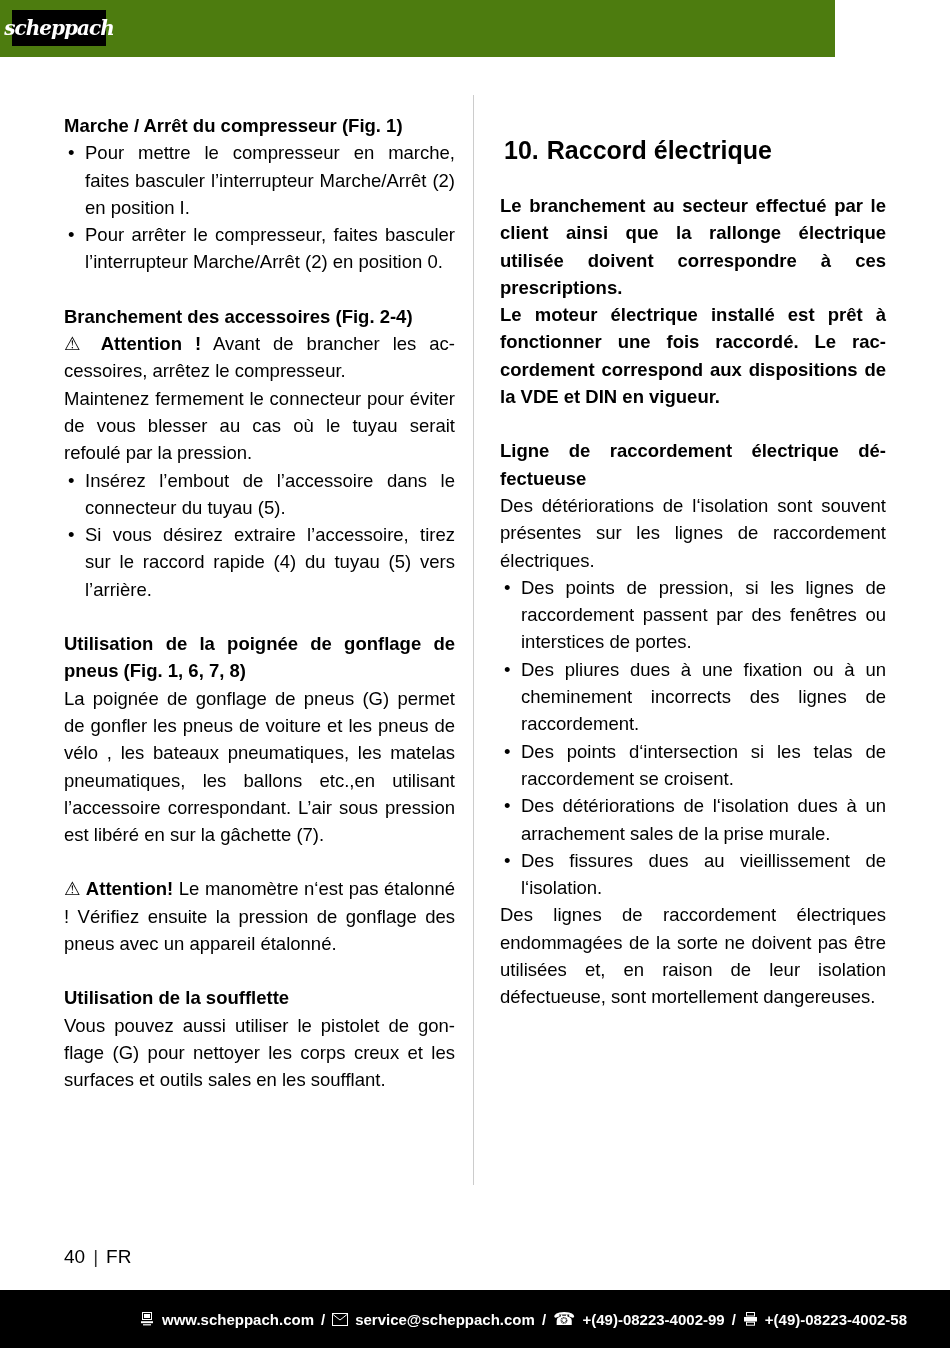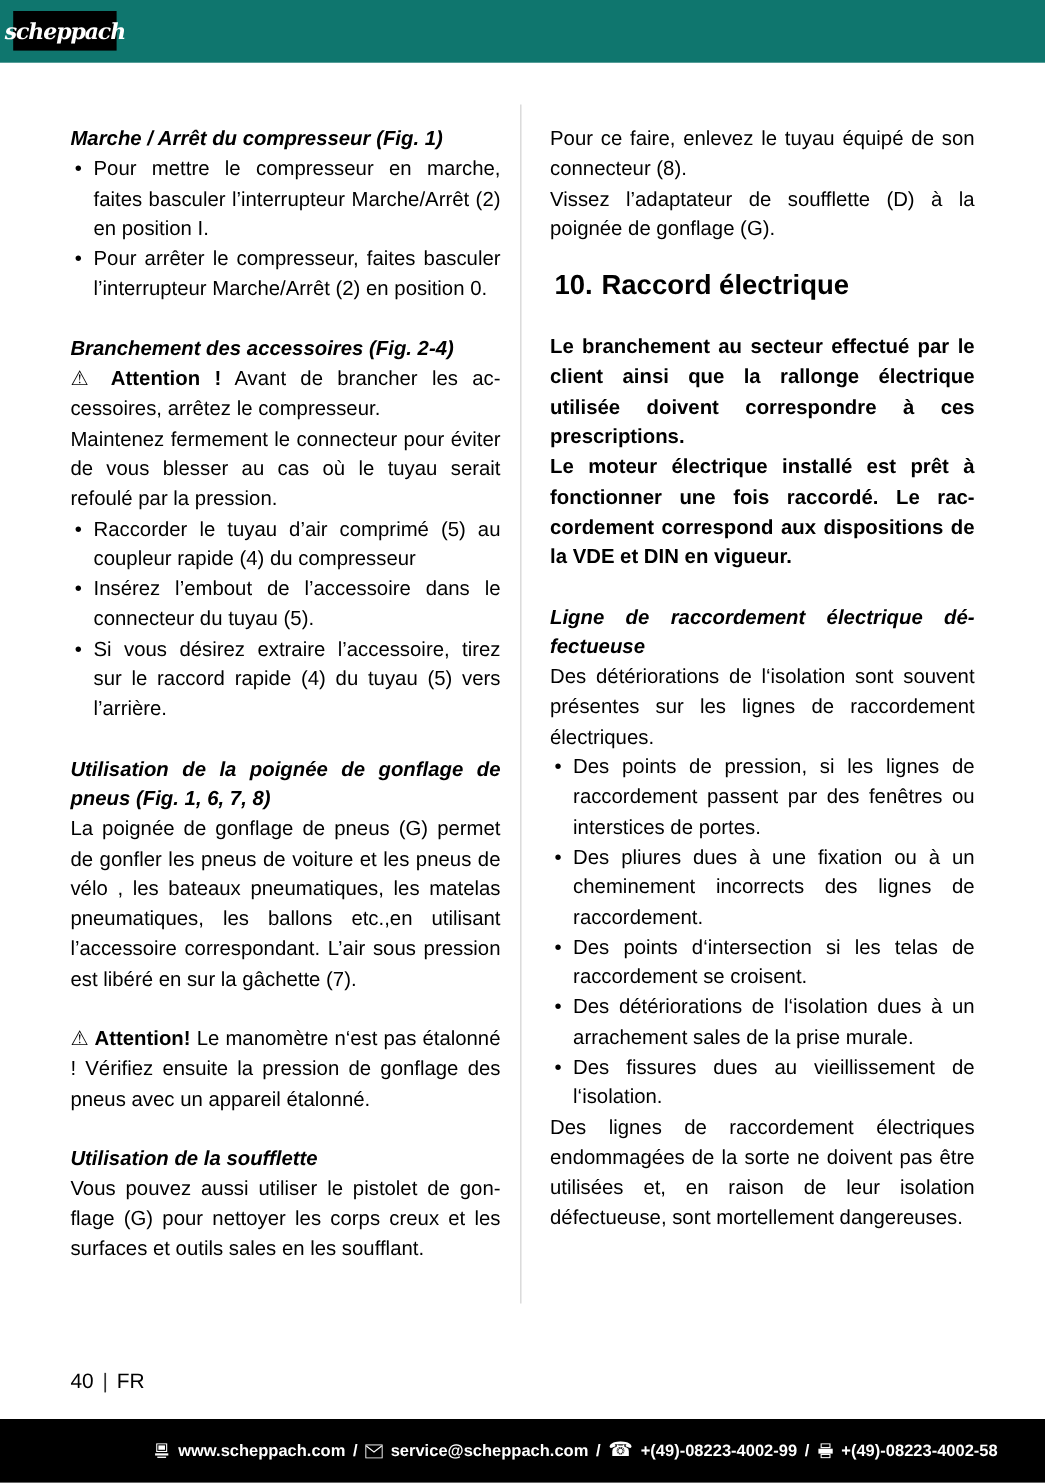--- a/index.html
+++ b/index.html
@@ -1,34 +1,34 @@
 <!DOCTYPE html>
 <html lang="fr"><head>
 <meta charset="utf-8">
 <style>
   html,body{margin:0;padding:0;}
   body{
     width:950px;height:1348px;position:relative;background:#ffffff;
     font-family:"Liberation Sans","DejaVu Sans",sans-serif;color:#000;
     overflow:hidden;
   }
-  .band{position:absolute;top:0;left:0;width:950px;height:57px;background:#0f766e;}
+  .band{position:absolute;top:0;left:0;width:835px;height:57px;background:#4d7c0f;}
   .logo{
     position:absolute;top:10px;left:12px;width:94px;height:36px;background:#000;
     color:#fff;display:flex;align-items:center;justify-content:center;
     font-weight:bold;font-style:italic;font-size:20px;letter-spacing:-1px;
     font-family:"DejaVu Serif","Liberation Serif",serif;
   }
   .divider{position:absolute;left:473px;top:95px;width:1px;height:1090px;background:#cccccc;}
   .content{position:absolute;top:112px;left:64px;width:822px;display:flex;}
   .col-left{width:391px;margin-right:45px;}
   .col-right{width:386px;}
   .block{margin:0 0 27px 0;}
   p,h3{margin:0;font-size:18.5px;line-height:27.3px;text-align:justify;}
-  h3{font-weight:bold;font-style:italic;}
+  h3{font-weight:bold;}
   ul{margin:0;padding:0;list-style:none;}
   li{position:relative;padding-left:21px;font-size:18.5px;line-height:27.3px;text-align:justify;}
   li::before{content:"\2022";position:absolute;left:4px;top:0;}
   .b{font-weight:bold;}
   .chapter{margin:22px 0 26px 4px;font-size:25px;font-weight:bold;line-height:32px;}
   .chapter .num{margin-right:8px;}
   .bold-block p{font-weight:bold;}
   .pageno{position:absolute;left:64px;top:1246px;font-size:19px;}
   .pageno .bar{margin:0 8px;color:#333;}
   .footer{
@@ -58,21 +58,20 @@
         <li>Pour mettre le compresseur en marche, faites basculer l’interrupteur Marche/Ar­rêt (2) en position I.</li>
         <li>Pour arrêter le compresseur, faites bas­culer l’interrupteur Marche/Arrêt (2) en position 0.</li>
       </ul>
     </section>
 
     <section class="block">
       <h3>Branchement des accessoires (Fig. 2-4)</h3>
       <p><span class="b">⚠ Attention !</span><span> Avant de brancher les ac­cessoires, arrêtez le compresseur.</span></p>
       <p>Maintenez fermement le connecteur pour éviter de vous blesser au cas où le tuyau serait refoulé par la pression.</p>
       <ul>
-        <li>Raccorder le tuyau d’air comprimé (5) au coupleur rapide (4) du compresseur</li>
         <li>Insérez l’embout de l’accessoire dans le connecteur du tuyau (5).</li>
         <li>Si vous désirez extraire l’accessoire, ti­rez sur le raccord rapide (4) du tuyau (5) vers l’arrière.</li>
       </ul>
     </section>
 
     <section class="block">
       <h3>Utilisation de la poignée de gonflage de pneus (Fig. 1, 6, 7, 8)</h3>
       <p>La poignée de gonflage de pneus (G) permet de gonfler les pneus de voiture et les pneus de vélo , les bateaux pneumatiques, les ma­telas pneumatiques, les ballons etc.,en uti­lisant l’accessoire correspondant. L’air sous pression est libéré en sur la gâchette (7).</p>
     </section>
 
@@ -82,24 +81,20 @@
 
     <section class="block">
       <h3>Utilisation de la soufflette</h3>
       <p>Vous pouvez aussi utiliser le pistolet de gon­flage (G) pour nettoyer les corps creux et les surfaces et outils sales en les soufflant.</p>
     </section>
 
   </div>
 
   <div class="col-right">
 
-    <section class="block" style="margin-bottom:0;">
-      <p>Pour ce faire, enlevez le tuyau équipé de son connecteur (8).</p>
-      <p>Vissez l’adaptateur de soufflette (D) à la poignée de gonflage (G).</p>
-    </section>
 
     <h2 class="chapter"><span class="num">10.</span><span>Raccord électrique</span></h2>
 
     <section class="block bold-block">
       <p>Le branchement au secteur effectué par le client ainsi que la rallonge élec­trique utilisée doivent correspondre à ces prescriptions.</p>
       <p>Le moteur électrique installé est prêt à fonctionner une fois raccordé. Le rac­cordement correspond aux disposi­tions de la VDE et DIN en vigueur.</p>
     </section>
 
     <section class="block">
       <h3>Ligne de raccordement électrique dé­fectueuse</h3>

